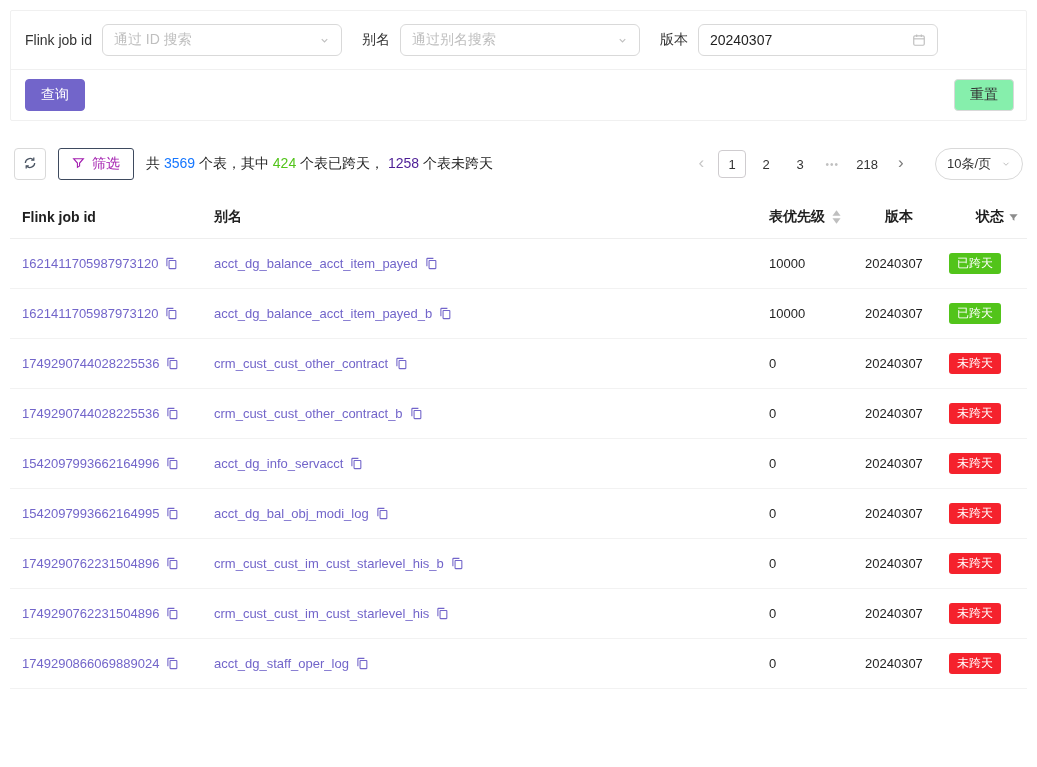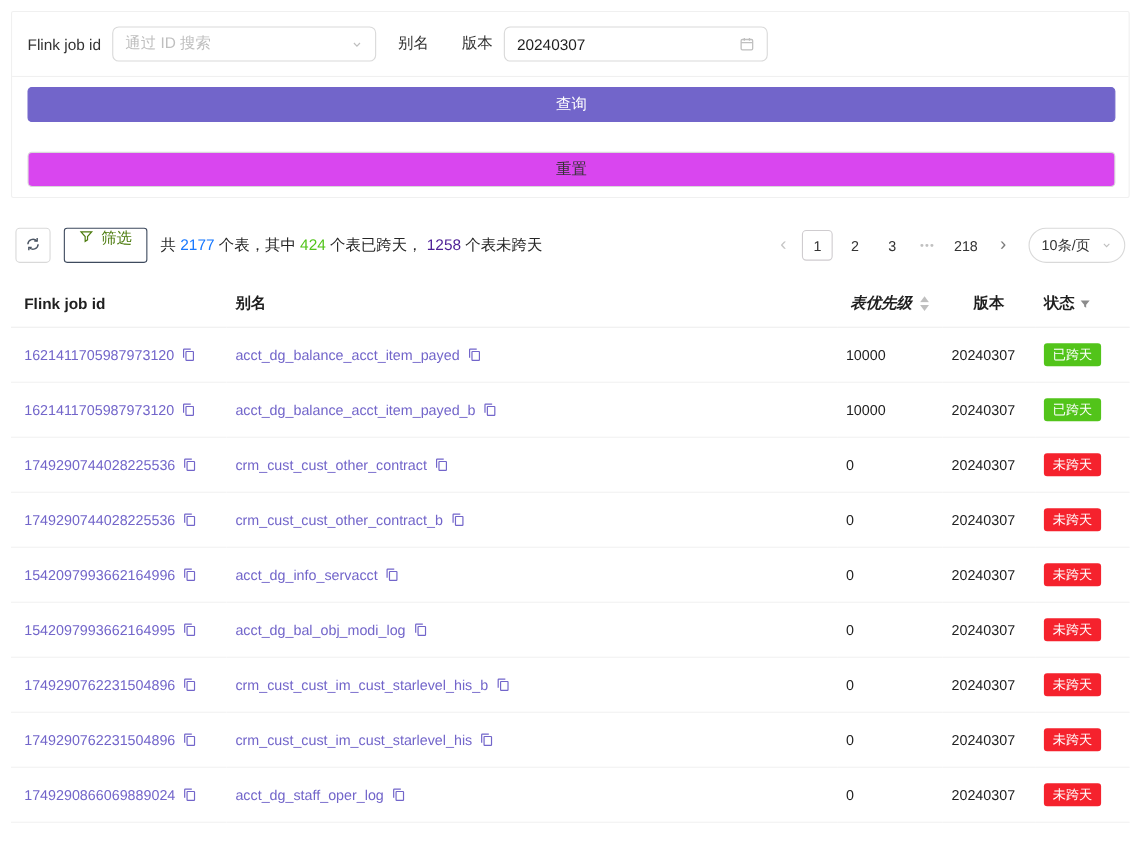--- a/index.html
+++ b/index.html
@@ -18,52 +18,52 @@
   .field { display:flex; align-items:center; margin-right:20px; }
   .flabel { margin-right:10px; color:#333; font-size:14px; white-space:nowrap; }
   .select-box, .date-box {
     width:240px; height:32px; border:1px solid #d9d9d9; border-radius:6px;
     display:flex; align-items:center; justify-content:space-between;
     padding:0 11px; background:#fff; cursor:pointer;
   }
   .placeholder { color:#bfbfbf; font-size:14px; overflow:hidden; white-space:nowrap;text-align:right; }
   .date-value { color:#1f1f1f; font-size:14px; }
   .suffix { display:flex; align-items:center; color:#bfbfbf; }
-  .card-actions { display:flex; justify-content:flex-start; gap:27px; padding:9px 12px 9px 14px;flex-direction:column; }
-  .btn { height:32px; padding:0 15px; border-radius:4px; font-size:14px; cursor:pointer; border:1px solid #d9d9d9; background:#d946ef; color:#333; }
+  .card-actions { display:flex; justify-content:space-between; gap:27px; padding:9px 12px 9px 14px; }
+  .btn { height:32px; padding:0 15px; border-radius:4px; font-size:14px; cursor:pointer; border:1px solid #d9d9d9; background:#86efac; color:#333; }
   .btn-primary { background:#7265ca; border-color:#7265ca; color:#fff; }
 
   
   .toolbar { display:flex; align-items:center; gap:12px; margin:27px 4px 16px; }
   .icon-btn { width:32px; height:32px; border:1px solid #d9d9d9; border-radius:4px; background:#fff;
     display:flex; align-items:center; justify-content:center; cursor:pointer; color:#4b5563; }
   .filter-btn { height:32px; border:1.5px solid #3e4a5e; border-radius:3px; background:#fff;
-    display:flex; gap:7px; padding:0 13px; font-size:14px; color:#4d7c0f; cursor:pointer; }
+    display:flex; align-items:center; gap:7px; padding:0 13px; font-size:14px; color:#a21caf; cursor:pointer; }
   .summary { flex:1; font-size:14px; color:#262626; white-space:nowrap; }
   .num-blue { color:#1677ff; } .num-green { color:#52c41a; } .num-red { color:#4c1d95; }
 
   
   .pager { display:flex; align-items:center; gap:6px; }
   .page-arrow { width:22px; height:28px; line-height:26px; text-align:center; font-size:17px; color:#c6c6c6; cursor:pointer; user-select:none; }
   .page-arrow.next { color:#7a7a7a; }
   .page-item { min-width:28px; height:28px; line-height:27px; text-align:center; border-radius:4px;
     font-size:13px; color:#333; cursor:pointer; padding:0 5px; border:1px solid transparent; }
   .page-item.active { border-color:#cfcccf; }
   .page-ellipsis { min-width:24px; text-align:center; color:#c0c0c0; font-size:10px; letter-spacing:1px; cursor:pointer; }
   .size-select { height:32px; border:1px solid #d9d9d9; border-radius:16px; background:#fff;
-    display:flex; align-items:center; gap:10px; padding:0 11px; font-size:13px; color:#333; cursor:pointer; margin-left:6px; }
+    display:flex; align-items:center; gap:10px; padding:0 11px; font-size:13px; color:#333; cursor:pointer; margin-left:17px; }
 
   
   table { width:100%; border-collapse:collapse; }
   th { text-align:left; padding:12px 8px 12px 8px; font-size:14px; font-weight:600; color:#1f1f1f;
     border-bottom:1px solid #eeeeee; white-space:nowrap; }
   th.first, td.first { padding-left:12px; }
   td { padding:14px 8px; border-bottom:1px solid #f2f2f2; font-size:13px; color:#1f1f1f; white-space:nowrap; }
-  .th-id { width:196px; } .th-priority { width:96px; text-align:center;font-style:italic; }
-  .th-version { width:84px; text-align:center; } .th-status { width:86px; text-align:left; }
+  .th-id { width:196px; } .th-priority { width:96px; text-align:left; }
+  .th-version { width:84px; text-align:center; } .th-status { width:86px; text-align:right; }
   .cell-center { text-align:left; }
   a.tbl-link { color:#7265ca; text-decoration:none; cursor:pointer; }
   .copy { display:inline-flex; vertical-align:-2px; margin-left:7px; color:#7265ca; cursor:pointer; }
   .hdr-inline { display:inline-flex; align-items:center; gap:4px; }
   .sorter { display:inline-flex; flex-direction:column; line-height:0; margin-left:3px; }
   .badge { display:inline-block; padding:3px 8px; border-radius:3px; color:#fff; font-size:12px; line-height:1.25; }
 </style>
 </head>
 <body>
 
@@ -79,20 +79,28 @@
           <span class="suffix">
             <svg width="11" height="11" viewBox="0 0 24 24" fill="none" stroke="currentColor" stroke-width="2.4">
                 <polyline points="6 9 12 15 18 9"></polyline>
               </svg>
           </span>
         </div>
       </div>
 
       <div class="field">
         <span class="flabel">别名</span>
+        <div class="select-box">
+          <span class="placeholder">通过别名搜索</span>
+          <span class="suffix">
+            <svg width="11" height="11" viewBox="0 0 24 24" fill="none" stroke="currentColor" stroke-width="2.4">
+                <polyline points="6 9 12 15 18 9"></polyline>
+              </svg>
+          </span>
+        </div>
       </div>
 
       <div class="field">
         <span class="flabel">版本</span>
         <div class="date-box">
           <span class="date-value">20240307</span>
           <span class="suffix">
             <svg width="14" height="14" viewBox="0 0 24 24" fill="none" stroke="currentColor" stroke-width="2">
                 <rect x="3" y="5" width="18" height="16" rx="2"></rect>
                 <line x1="8" y1="2.5" x2="8" y2="7"></line>
@@ -124,21 +132,21 @@
 
     <button class="filter-btn">
       <span>
         <svg width="13" height="13" viewBox="0 0 24 24" fill="none" stroke="currentColor" stroke-width="2">
             <path d="M3 5h18l-7 8v5.5l-4 2.5v-8L3 5z"></path>
           </svg>
       </span>
       <span>筛选</span>
     </button>
 
-    <div class="summary"><span>共 </span><span class="num-blue">2177</span><span> 个表，其中 </span><span class="num-green">424</span><span> 个表已跨天， </span><span class="num-red">1258</span><span> 个表未跨天</span></div>
+    <div class="summary"><span>共 </span><span class="num-blue">3569</span><span> 个表，其中 </span><span class="num-green">424</span><span> 个表已跨天， </span><span class="num-red">1258</span><span> 个表未跨天</span></div>
 
     <div class="pager">
       <span class="page-arrow">‹</span>
       <span class="page-item active">1</span>
       <span class="page-item">2</span>
       <span class="page-item">3</span>
       <span class="page-ellipsis">•••</span>
       <span class="page-item">218</span>
       <span class="page-arrow next">›</span>
       <div class="size-select">

